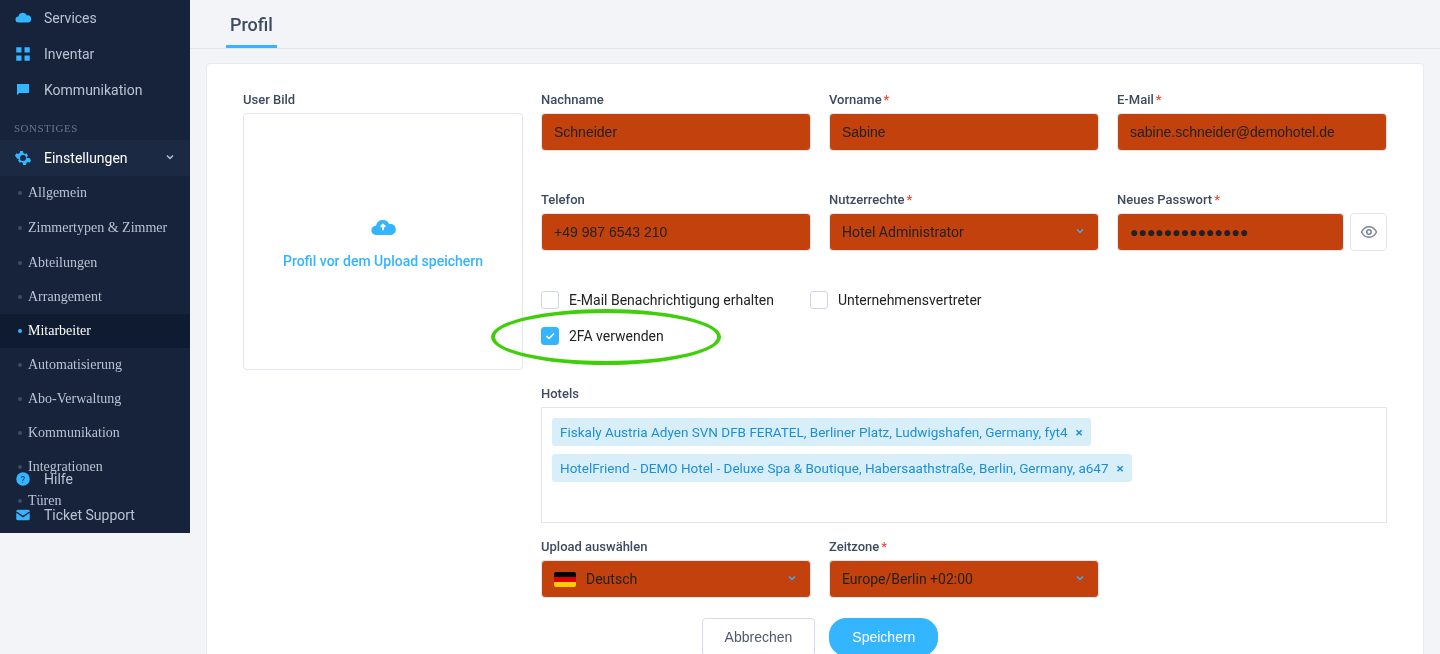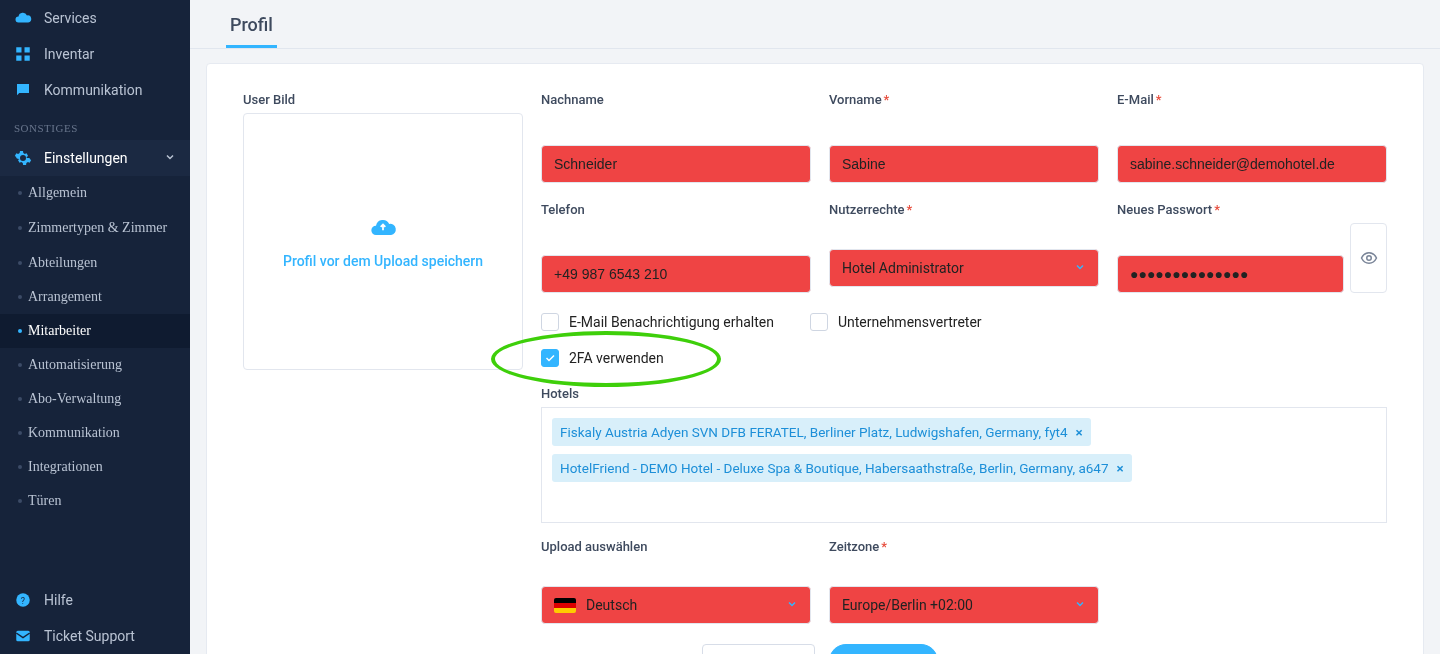--- a/index.html
+++ b/index.html
@@ -10,21 +10,21 @@
     color: #222;
     width: 1440px;
     height: 654px;
     overflow: hidden;
     display: flex;
   }
   
   .sidebar {
     width: 216px;
     background: #16233a;
-    height: 654px;
+    height: 533px;
     color: #b9c3d3;
     display: flex;
     flex-direction: column;
     overflow: hidden;
     position: relative;
   }
   .sidebar-inner { flex: 1; overflow: hidden; }
   .sidebar-item {
     display: flex;
     align-items: center;
@@ -108,22 +108,21 @@
     margin-bottom:6px;
   }
   .req { color:#e74c3c; margin-left:2px; }
   .input, .select {
     width:100%;
     border:1px solid #e2e6ee;
     border-radius:4px;
     padding: 10px 12px;
     font-size:14px;
     color:#222;
-    background:#ef4444;
-    margin-top:32px;
+    background:#c2410c;
   }
   .select { display:flex; align-items:center; justify-content:space-between; cursor:pointer; }
   .select .caret svg { width:12px; height:12px; }
 
   .upload-box {
     border:1px solid #e2e6ee;
     border-radius:4px;
     height:257px;
     display:flex;
     flex-direction:column;

